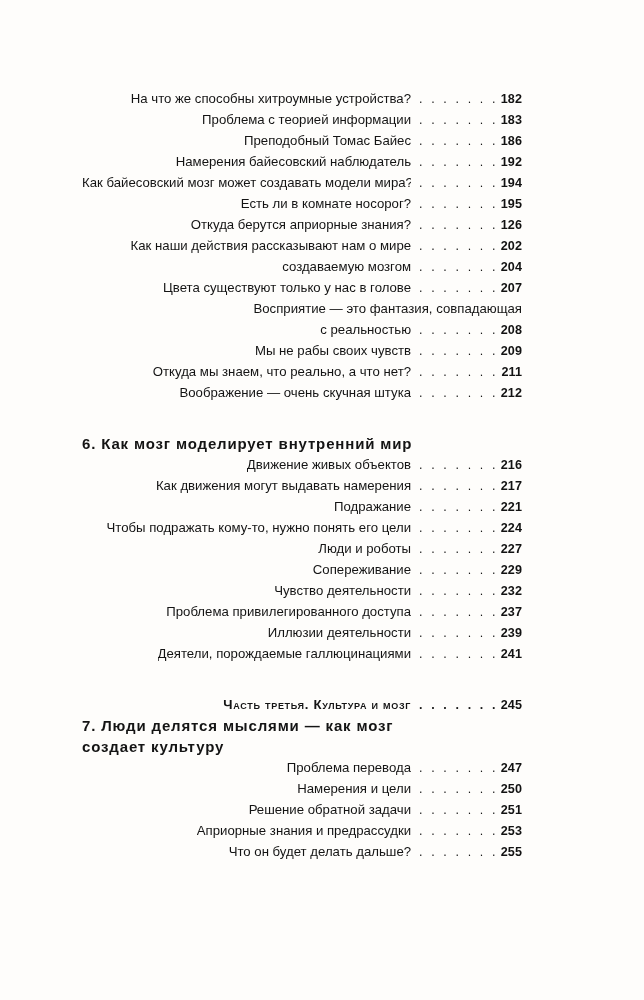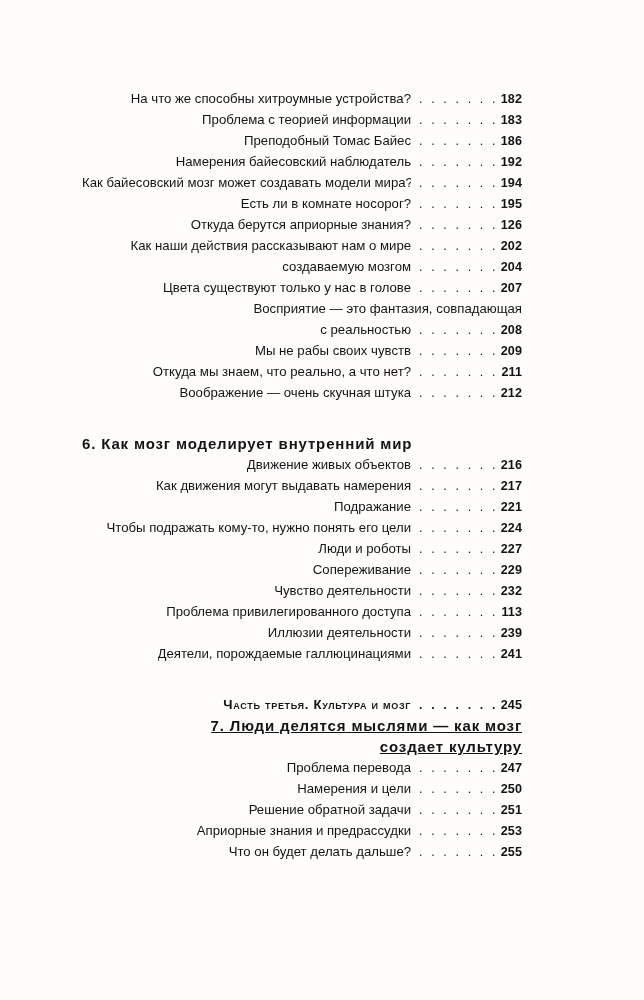--- a/index.html
+++ b/index.html
@@ -74,22 +74,20 @@
   }
 
   
   .row-chapter {
     justify-content: flex-start;
     font-weight: 700;
     letter-spacing: 0.85px;
     font-size: 15px;
   }
   .row-chapter.row-right {
-    justify-content: flex-end;
-    text-decoration: underline;
   }
 
   
   .row-part {
     font-weight: 700;
     letter-spacing: 0.7px;
     font-size: 13.2px;
   }
   .row-part .row-title {
     font-variant: small-caps;
@@ -254,21 +252,21 @@
         <span class="row-title">Чувство деятельности</span>
         <span class="row-tail">
           <span class="leader">. . . . . . .</span>
           <span class="pagenum">232</span>
         </span>
       </div>
       <div class="toc-row">
         <span class="row-title">Проблема привилегированного доступа</span>
         <span class="row-tail">
           <span class="leader">. . . . . . .</span>
-          <span class="pagenum">113</span>
+          <span class="pagenum">237</span>
         </span>
       </div>
       <div class="toc-row">
         <span class="row-title">Иллюзии деятельности</span>
         <span class="row-tail">
           <span class="leader">. . . . . . .</span>
           <span class="pagenum">239</span>
         </span>
       </div>
       <div class="toc-row">

